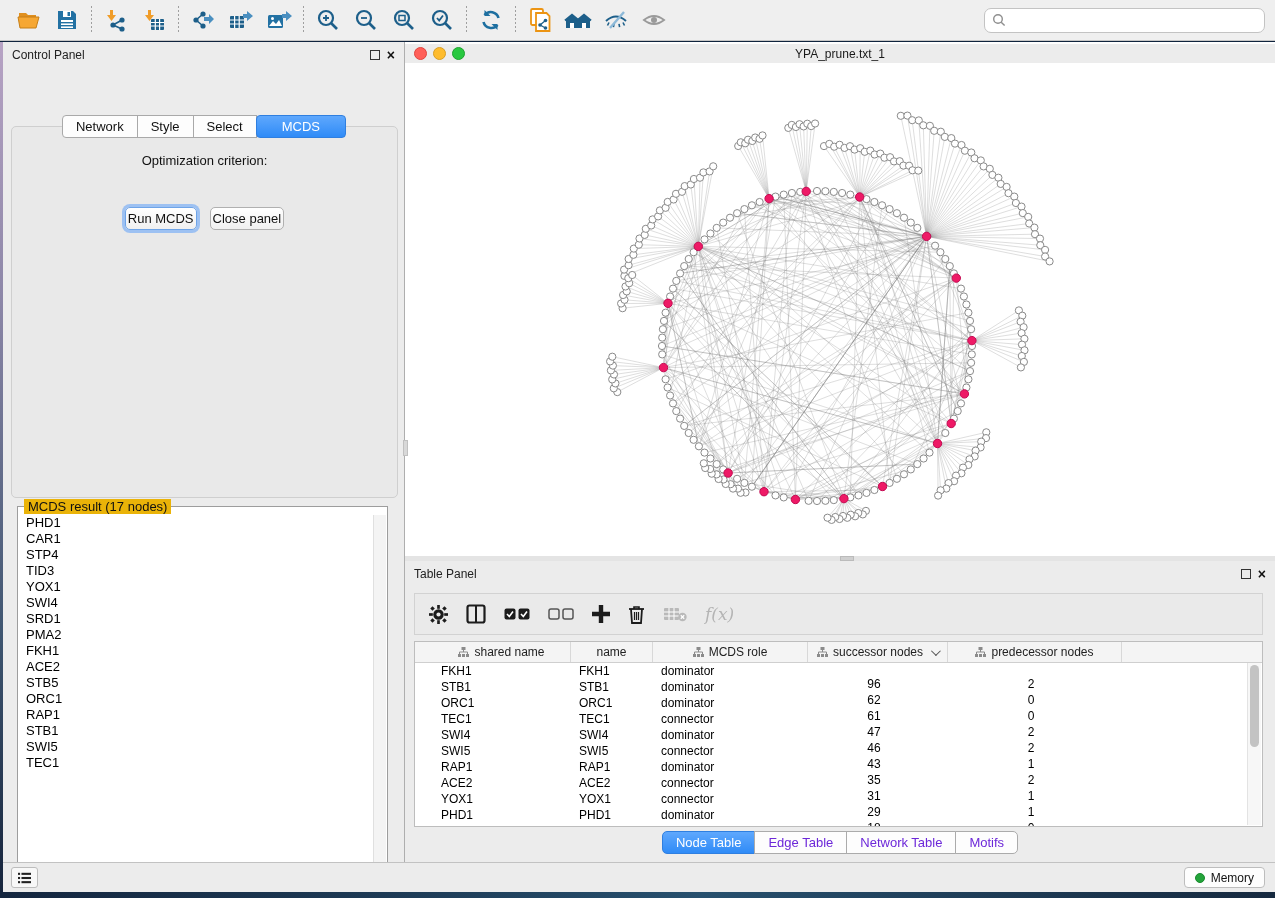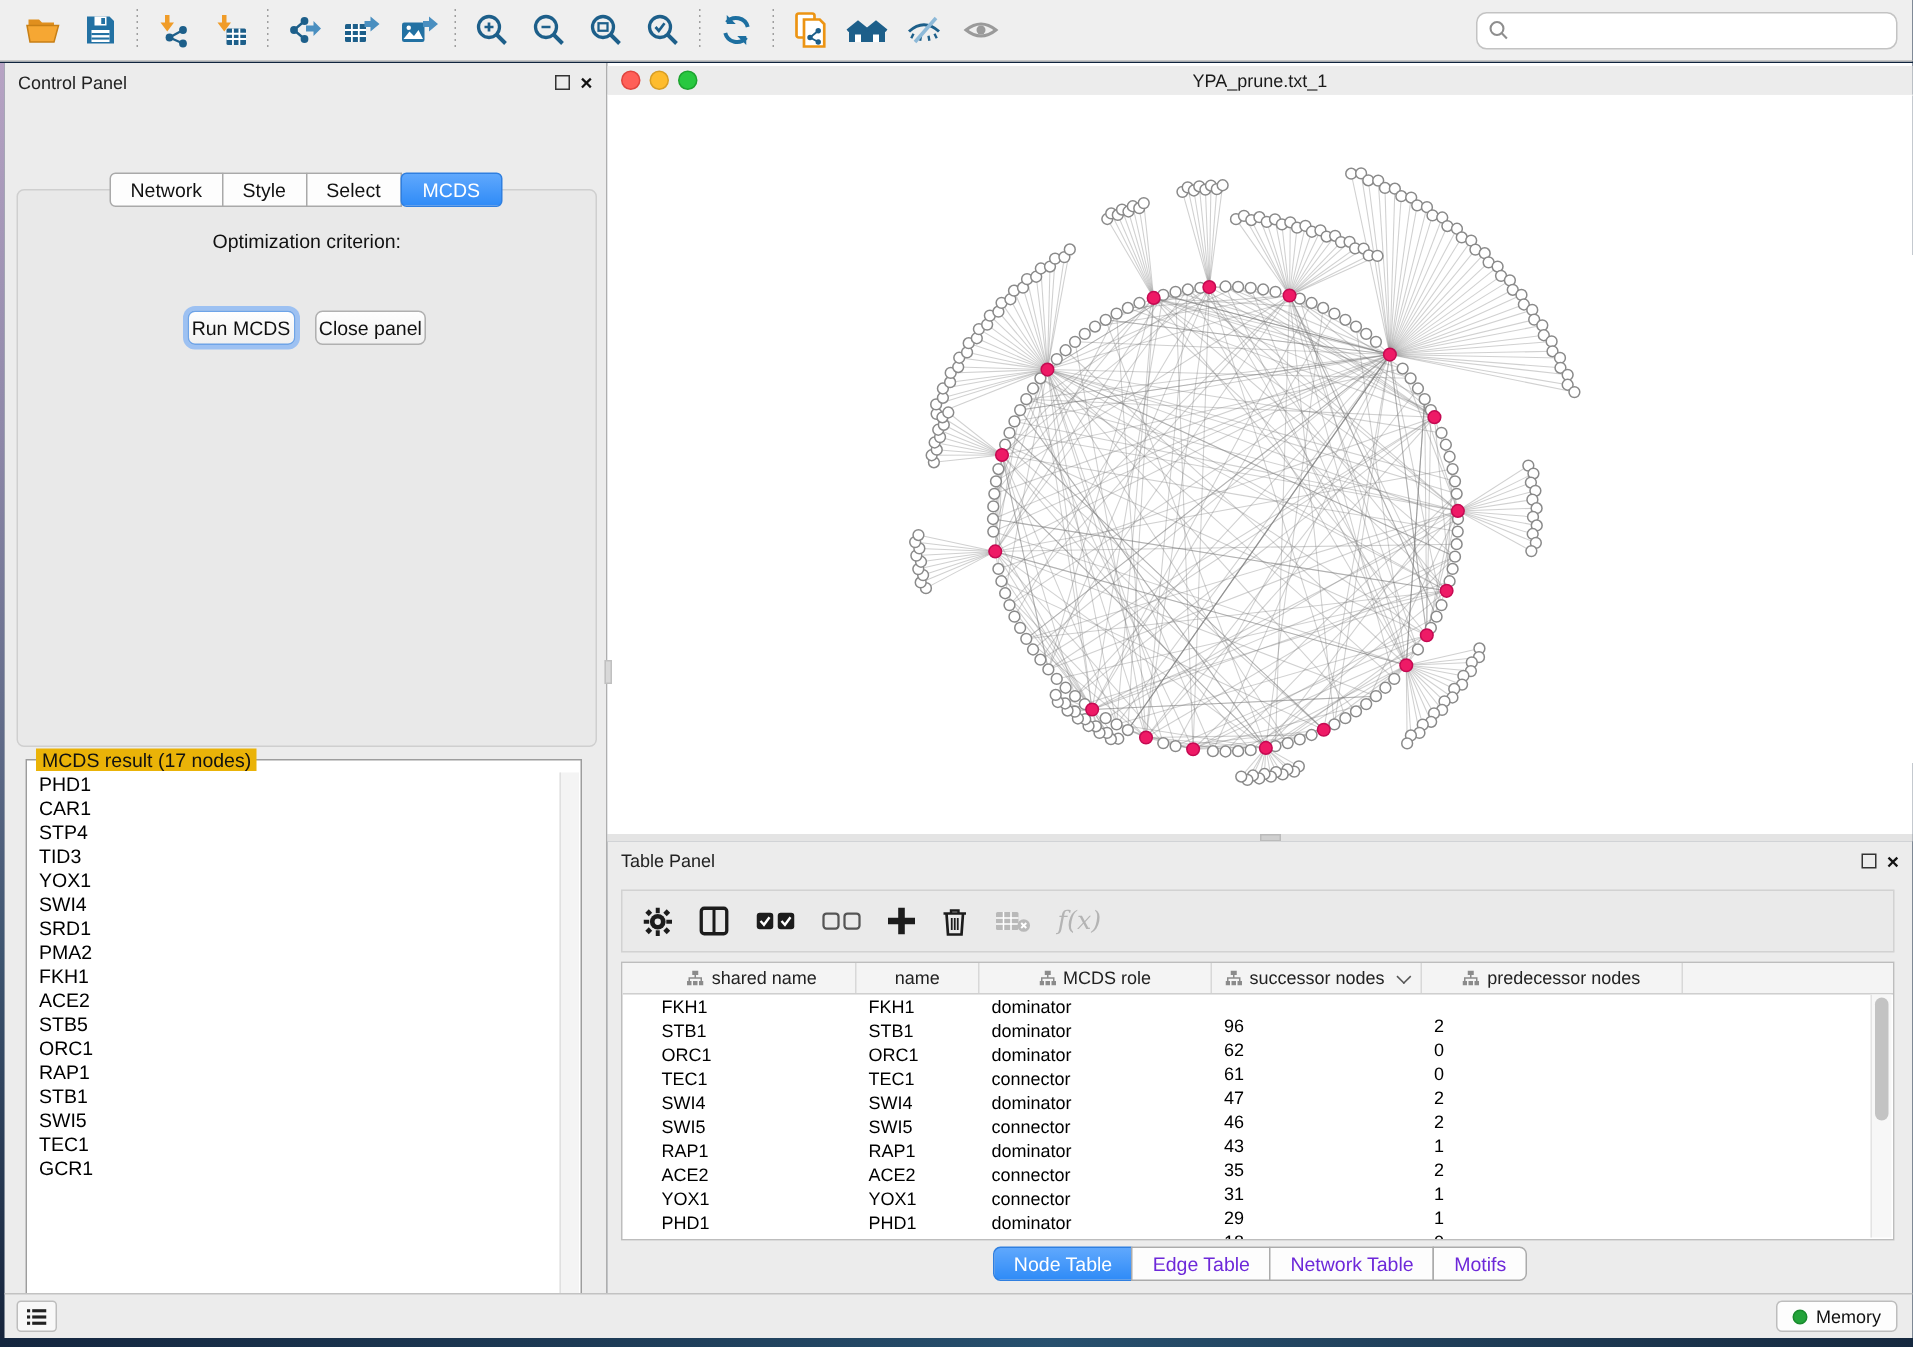--- a/index.html
+++ b/index.html
@@ -28,21 +28,21 @@
     border-right:1px solid #aeaeae;box-sizing:border-box;}
   .panel-header{height:26px;display:flex;align-items:center;padding:0 9px;}
   .panel-title{font-size:12px;color:#222;}
   .win-icons{margin-left:auto;display:flex;align-items:center;gap:7px;}
   .float-ic{width:8px;height:8px;border:1.5px solid #333;display:inline-block;}
   .close-ic{font-size:14px;font-weight:bold;color:#111;line-height:10px;}
   .cp-tabs{position:absolute;left:0;top:73px;width:402px;display:flex;justify-content:center;z-index:2;}
   .cp-tab{background:#fdfdfd;border:1px solid #a9a9a9;padding:3px 13px;font-size:13px;margin-left:-1px;color:#111;}
   .cp-tab.first{border-radius:4px 0 0 4px;margin-left:0;}
   .cp-tab.active{background:linear-gradient(#5fa8fd,#2f8bf7);color:#fff;border:1px solid #2f7fe0;
-    border-radius:4px;padding:3px 14px;}
+    border-radius:4px;padding:3px 25px;}
   .cp-box{position:absolute;left:8px;top:84px;width:385px;height:370px;background:#e9e9e9;
     border:1px solid #cfcfcf;border-radius:5px;}
   .opt-label{position:absolute;left:0;top:26px;width:100%;text-align:center;font-size:13px;color:#111;}
   .opt-select{position:absolute;left:36px;top:46px;width:312px;height:23px;background:#fff;
     border:1px solid #b5b5b5;border-radius:4px;display:flex;align-items:center;}
   .opt-select .val{flex:1;padding-left:9px;font-size:13px;color:#111;white-space:nowrap;}
   .stepper{width:17px;height:19px;margin-right:2px;border-radius:4px;
     background:linear-gradient(#74b4fc,#3a8ef8);display:flex;flex-direction:column;
     align-items:center;justify-content:center;gap:2px;}
   .tri-up{width:0;height:0;border-left:3.5px solid transparent;border-right:3.5px solid transparent;border-bottom:4px solid #fff;}
@@ -81,21 +81,21 @@
     border:1px solid #bdbdbd;box-sizing:border-box;overflow:hidden;}
   .thead{display:flex;height:20px;background:#f4f4f4;border-bottom:1px solid #cfcfcf;}
   .th{display:flex;align-items:center;justify-content:center;gap:5px;font-size:12px;color:#222;
     border-right:1px solid #d8d8d8;box-sizing:border-box;height:20px;}
   .c0{width:138px;margin-left:18px;} .c1{width:82px;} .c2{width:155px;} .c3{width:140px;} .c4{width:174px;}
   .thfill{flex:1;border-right:none;}
   .chev{width:6px;height:6px;border-right:1.4px solid #555;border-bottom:1.4px solid #555;
     transform:rotate(45deg) translateY(-2px);margin-left:3px;}
   .trow{display:flex;height:16px;align-items:center;font-size:12px;color:#000;}
   .td{box-sizing:border-box;padding:0 8px;white-space:nowrap;overflow:hidden;}
-  .td.num{text-align:left;padding-right:16px;margin-top:25px;}
+  .td.num{text-align:center;padding-right:16px;margin-top:25px;}
   .tscroll{position:absolute;right:1px;top:21px;bottom:1px;width:13px;background:#f7f7f7;border-left:1px solid #e3e3e3;}
   .tthumb{position:absolute;left:2px;top:2px;width:9px;height:82px;background:#c3c3c3;border-radius:5px;}
   .tp-tabs{position:absolute;left:0;top:270px;width:100%;display:flex;justify-content:center;}
   .tp-tab{background:#fdfdfd;border:1px solid #ababab;padding:3px 13px;font-size:13px;margin-left:-1px;color:#6d28d9;}
   .tp-tab.first{border-radius:5px 0 0 5px;margin-left:0;}
   .tp-tab.last{border-radius:0 5px 5px 0;}
   .tp-tab.active{background:linear-gradient(#5fa8fd,#2f8bf7);color:#fff;border-color:#2f7fe0;}
   
   .statusbar{left:3px;top:862px;width:1272px;height:30px;background:#ececec;border-top:1px solid #c2c2c2;box-sizing:border-box;}
   .menu-btn{position:absolute;left:8px;top:4px;width:27px;height:21px;background:#f8f8f8;
@@ -291,21 +291,20 @@
         <div class="result-item">SRD1</div>
         <div class="result-item">PMA2</div>
         <div class="result-item">FKH1</div>
         <div class="result-item">ACE2</div>
         <div class="result-item">STB5</div>
         <div class="result-item">ORC1</div>
         <div class="result-item">RAP1</div>
         <div class="result-item">STB1</div>
         <div class="result-item">SWI5</div>
         <div class="result-item">TEC1</div>
-        <div class="result-item">GCR1</div>
       </div>
     <div class="result-scroll"></div>
   </div>
 </div>
 
 <div class="abs network-window">
   <div class="net-titlebar">
     <span class="lights">
       <span class="light red"></span>
       <span class="light yellow"></span>

